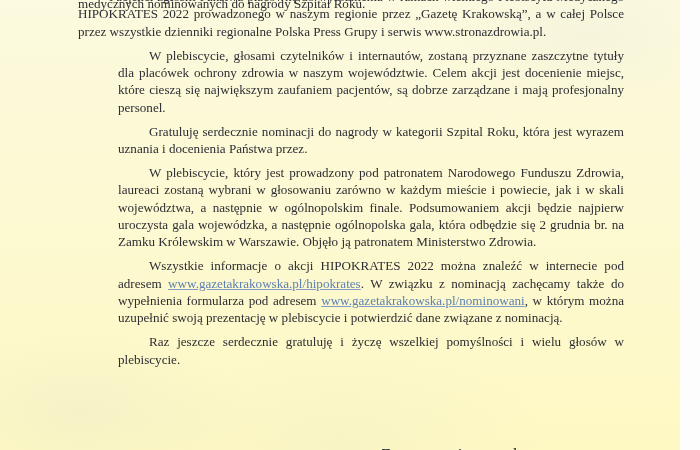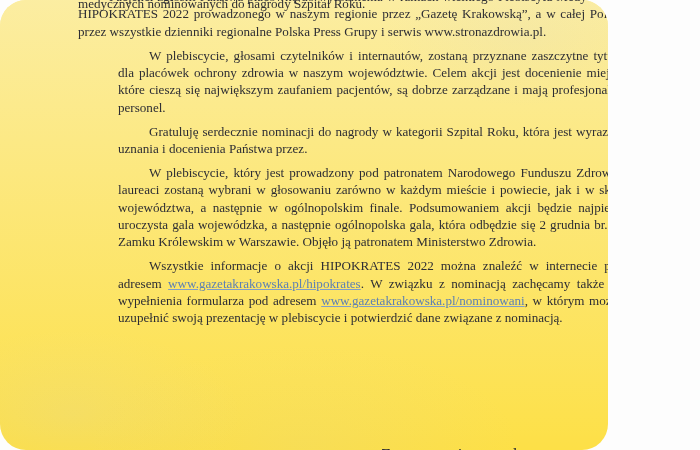--- a/index.html
+++ b/index.html
@@ -9,25 +9,24 @@
   body {
     width: 700px;
     height: 450px;
     overflow: hidden;
     background: #fdfdfd;
     font-family: "Liberation Serif", "DejaVu Serif", serif;
   }
 
   #page {
     position: relative;
-    width: 608px;
+    width: 680px;
     height: 450px;
-    background: #fde047;
+    background: #fef9c3;
     overflow: hidden;
-    border-radius: 26px;
   }
 
   
   #paper-texture {
     position: absolute;
     inset: 0;
     pointer-events: none;
     background:
       radial-gradient(ellipse 240px 120px at 12% 92%, rgba(205,205,210,0.16), rgba(255,255,255,0) 70%),
       radial-gradient(ellipse 200px 100px at 86% 8%,  rgba(205,205,210,0.12), rgba(255,255,255,0) 70%),
@@ -113,20 +112,21 @@
     <p class="para">Pacjenci zgłosili Państwa placówkę do wyróżnienia w ramach wielkiego Plebiscytu Medycznego HIPOKRATES 2022 prowadzonego w naszym regionie przez „Gazetę Krakowską”, a w całej Polsce przez wszystkie dzienniki regionalne Polska Press Grupy i serwis www.stronazdrowia.pl.</p>
 
     <p class="para">W plebiscycie, głosami czytelników i internautów, zostaną przyznane zaszczytne tytuły dla placówek ochrony zdrowia w naszym województwie. Celem akcji jest docenienie miejsc, które cieszą się największym zaufaniem pacjentów, są dobrze zarządzane i mają profesjonalny personel.</p>
 
     <p class="para">Gratuluję serdecznie nominacji do nagrody w kategorii Szpital Roku, która jest wyrazem uznania i docenienia Państwa przez.</p>
 
     <p class="para">W plebiscycie, który jest prowadzony pod patronatem Narodowego Funduszu Zdrowia, laureaci zostaną wybrani w głosowaniu zarówno w każdym mieście i powiecie, jak i w skali województwa, a następnie w ogólnopolskim finale. Podsumowaniem akcji będzie najpierw uroczysta gala wojewódzka, a następnie ogólnopolska gala, która odbędzie się 2 grudnia br. na Zamku Królewskim w Warszawie. Objęło ją patronatem Ministerstwo Zdrowia.</p>
 
     <p class="para"><span>Wszystkie informacje o akcji HIPOKRATES 2022 można znaleźć w internecie pod adresem </span><a class="doclink" href="#">www.gazetakrakowska.pl/hipokrates</a><span>. W związku z nominacją zachęcamy także do wypełnienia formularza pod adresem </span><a class="doclink" href="#">www.gazetakrakowska.pl/nominowani</a><span>, w którym można uzupełnić swoją prezentację w plebiscycie i potwierdzić dane związane z nominacją.</span></p>
 
+    <p class="para">Raz jeszcze serdecznie gratuluję i życzę wszelkiej pomyślności i wielu głosów w plebiscycie.</p>
 
   </div>
 
   <div id="closing-block">
     <p class="closing">Z wyrazami szacunku</p>
   </div>
 
 </div>
 
 </body></html>

